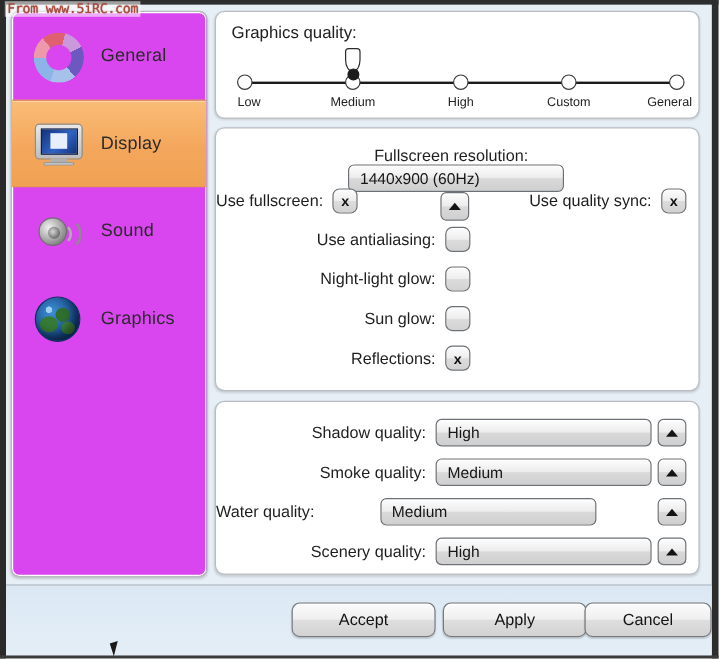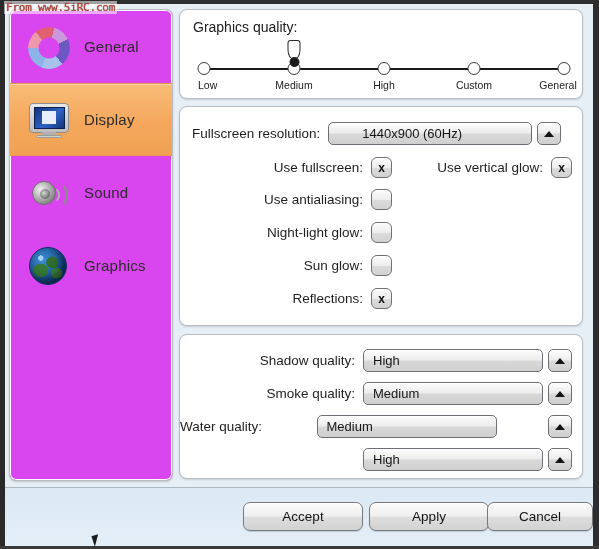--- a/index.html
+++ b/index.html
@@ -342,35 +342,35 @@
 
         <div class="handle" style="left:96px;">
           <div class="pin"></div>
             <div class="dot"></div>
         </div>
       </div>
     </div>
 
     <div class="group" id="group-display">
 
-      <div class="row" style="left:12px;top:15px;width:392px;">
+      <div class="row" style="left:0;top:15px;width:392px;justify-content:flex-end;flex-direction:column;">
         <div class="row-label">Fullscreen resolution:</div>
-        <div class="combo" style="width:204px;margin-left:8px;padding-left:24px;">
+        <div class="combo" style="width:180px;margin-left:8px;">
           <div class="val">1440x900 (60Hz)</div>
         </div>
         <div class="combo-arrow"></div>
       </div>
 
-      <div class="row" style="left:0;top:50px;width:212px;justify-content:flex-end;">
+      <div class="row" style="left:0;top:50px;width:212px;">
         <div class="row-label">Use fullscreen:</div>
         <div class="check" style="margin-left:8px;">x</div>
       </div>
 
       <div class="row" style="left:216px;top:50px;width:176px;justify-content:flex-end;">
-        <div class="row-label">Use vertical glow:</div>
+        <div class="row-label">Use quality sync:</div>
         <div class="check" style="margin-left:8px;">x</div>
       </div>
 
       <div class="row" style="left:0;top:115px;width:212px;justify-content:flex-end;">
         <div class="row-label">Night-light glow:</div>
         <div class="check" style="margin-left:8px;"></div>
       </div>
 
       <div class="row" style="left:0;top:82px;width:212px;justify-content:flex-end;">
         <div class="row-label">Use antialiasing:</div>
@@ -409,20 +409,21 @@
 
       <div class="row" style="left:0;top:80px;width:392px;justify-content:space-between;">
         <div class="row-label">Water quality:</div>
         <div class="combo" style="width:180px;margin-left:8px;">
           <div class="val">Medium</div>
         </div>
         <div class="combo-arrow"></div>
       </div>
 
       <div class="row" style="left:0;top:113px;width:392px;justify-content:flex-end;">
+        <div class="row-label">Scenery quality:</div>
         <div class="combo" style="width:180px;margin-left:8px;">
           <div class="val">High</div>
         </div>
         <div class="combo-arrow"></div>
       </div>
 
     </div>
 
   </div>
 

